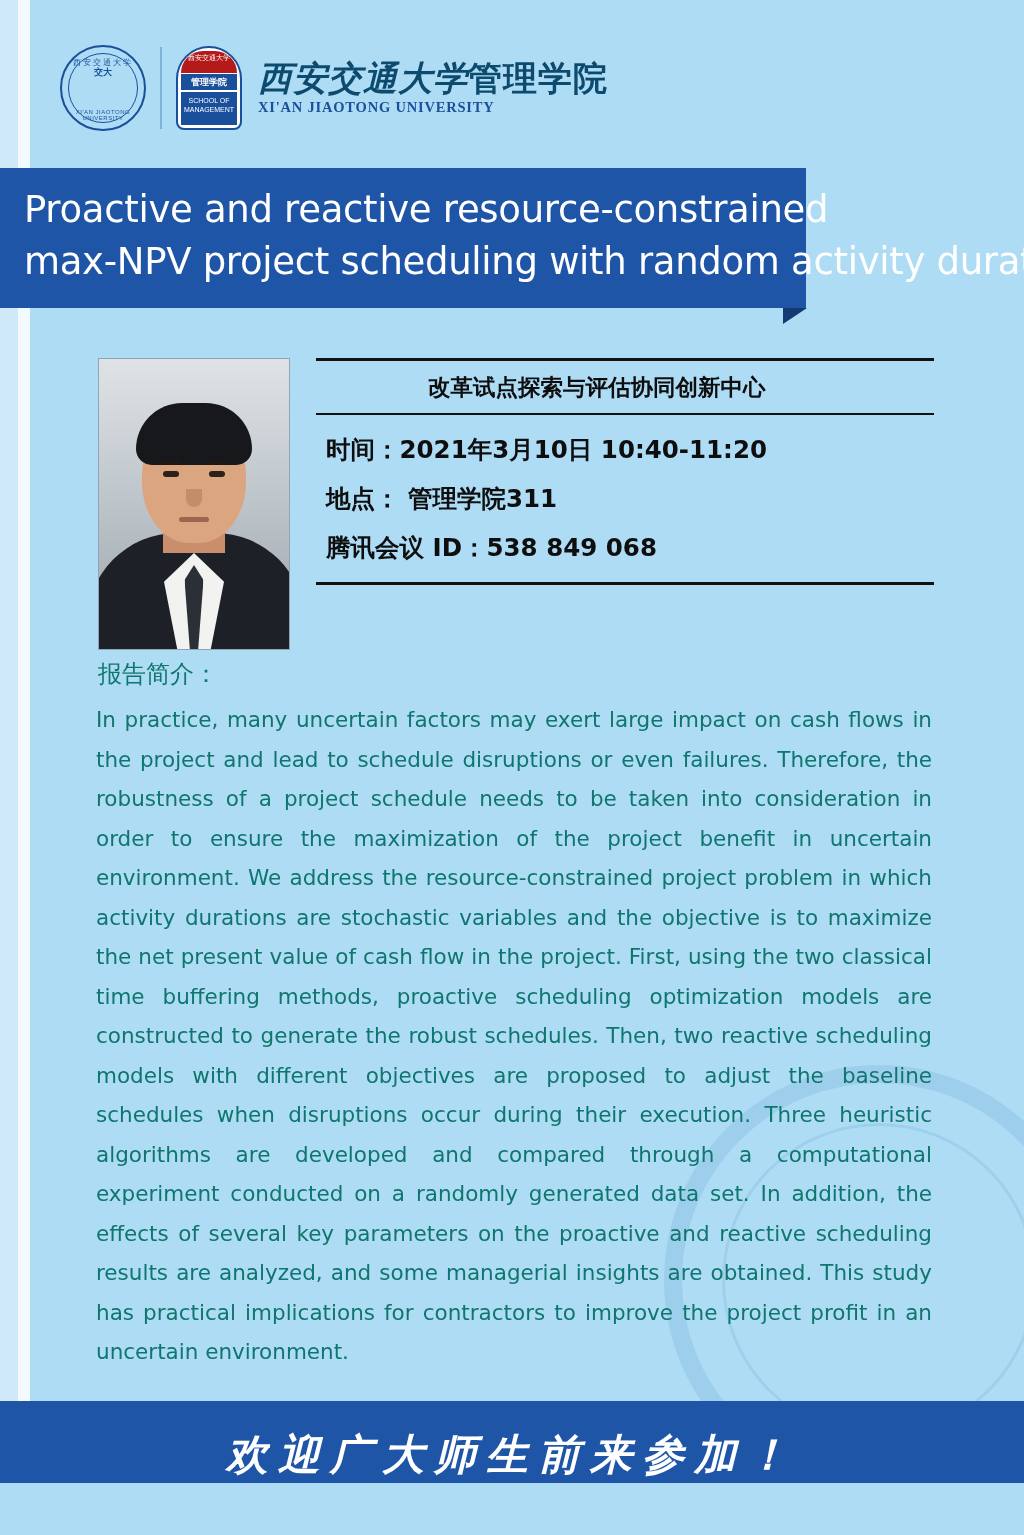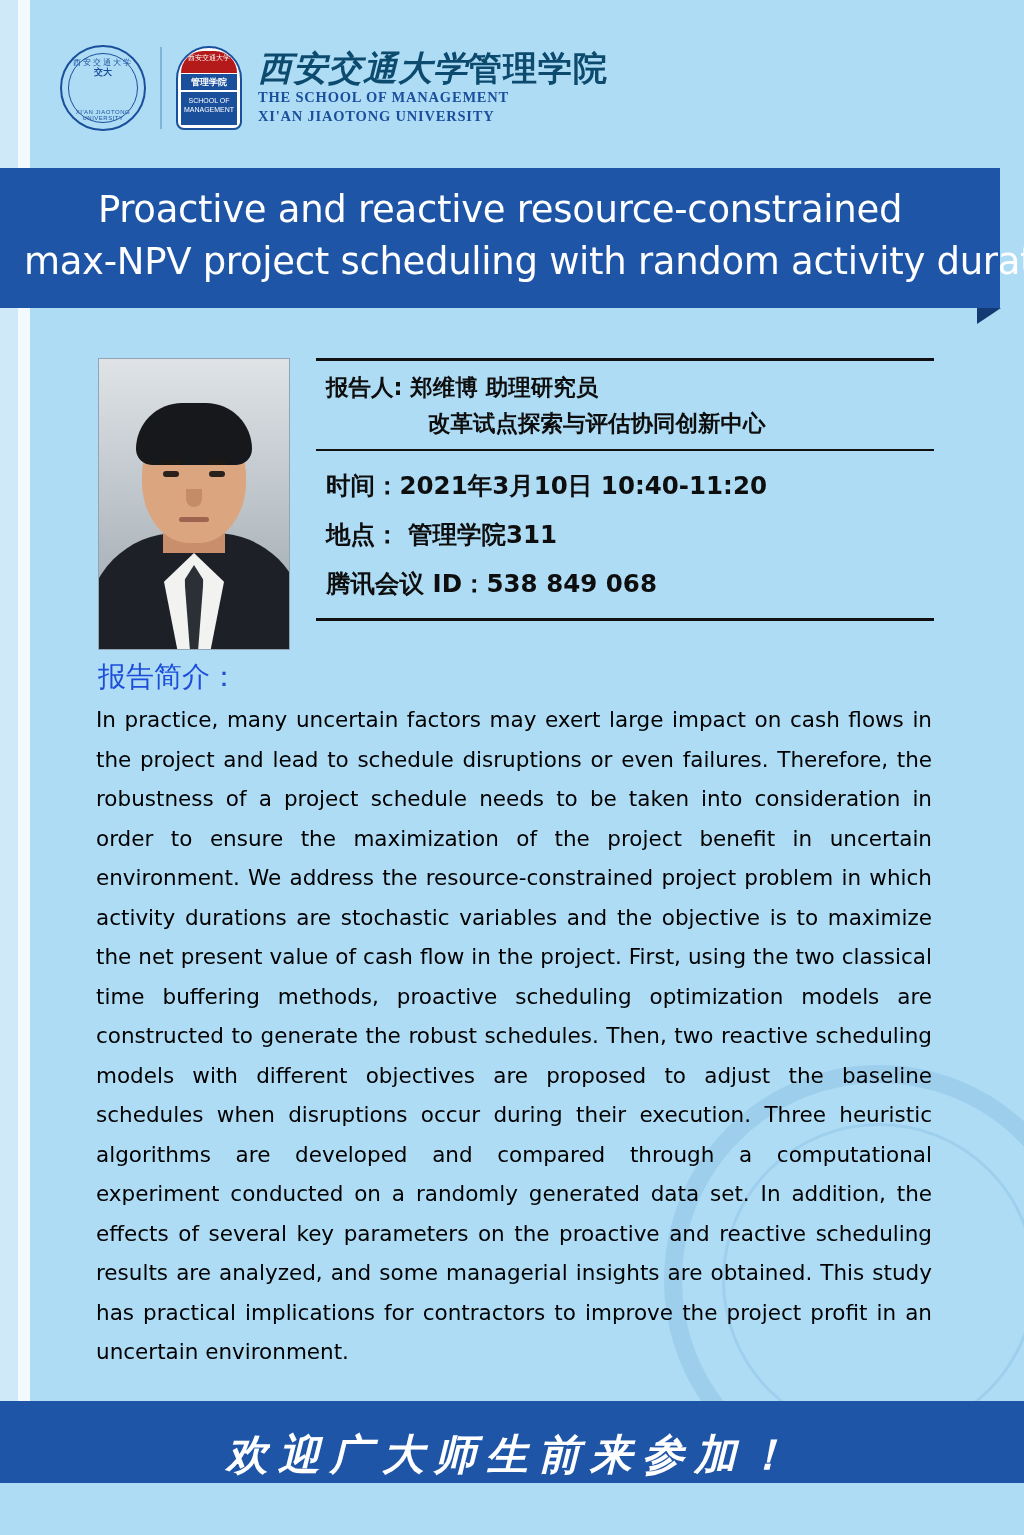--- a/index.html
+++ b/index.html
@@ -188,21 +188,21 @@
     letter-spacing: 0.8px;
     line-height: 19px;
     white-space: nowrap;
   }
 
   
   .title-banner {
     position: absolute;
     left: 0;
     top: 168px;
-    width: 1000px;
+    width: 806px;
     background: #1f55a6;
     color: #ffffff;
     padding: 16px 24px 20px 24px;
     box-sizing: border-box;
   }
   .title-banner:after {
     content: "";
     position: absolute;
     right: -1px;
     top: 100%;
@@ -374,32 +374,32 @@
     line-height: 49px;
     color: #0e0e0e;
   }
 
   
   .abs-label {
     position: absolute;
     left: 98px;
     top: 658px;
     font-family: "DejaVu Sans", sans-serif;
-    font-size: 28px;
-    color: #1d4ed8;
+    font-size: 24px;
+    color: #0f766e;
   }
   .abs-body {
     position: absolute;
     left: 96px;
     top: 700px;
     width: 836px;
     font-family: "DejaVu Sans", sans-serif;
     font-size: 21.5px;
     line-height: 39.5px;
-    color: #000000;
+    color: #0f766e;
     text-align: justify;
     text-justify: inter-word;
   }
 
   
   .footer {
     position: absolute;
     left: 0;
     bottom: 52px;
     width: 1024px;
@@ -442,21 +442,20 @@
       <div class="seal-arc-bottom">XI'AN JIAOTONG UNIVERSITY</div>
     </div>
     <div class="divider-v"></div>
     <div class="logo-badge">
       <div class="badge-top">西安交通大学</div>
       <div class="badge-mid">管理学院</div>
       <div class="badge-bottom">SCHOOL OF MANAGEMENT</div>
     </div>
     <div class="wordmark">
       <div class="wordmark-cn"><span class="script">西安交通大学</span><span>管理学院</span></div>
-      <div class="wordmark-en">THE SCHOOL OF MANAGEMENT</div>
       <div class="wordmark-en">XI'AN JIAOTONG UNIVERSITY</div>
     </div>
   </div>
 
   <div class="title-banner">
     <div class="title-line">Proactive and reactive resource-constrained</div>
     <div class="title-line">max-NPV project scheduling with random activity duration</div>
   </div>
 
   <div class="speaker-area">
@@ -471,21 +470,20 @@
       <div class="p-brow-l"></div>
       <div class="p-brow-r"></div>
       <div class="p-eye-l"></div>
       <div class="p-eye-r"></div>
       <div class="p-nose"></div>
       <div class="p-mouth"></div>
     </div>
     <div class="info">
       <div class="rule"></div>
       <div class="info-speaker">
-        <span>报告人:  郑维博  助理研究员</span>
         <span class="indent">改革试点探索与评估协同创新中心</span>
       </div>
       <div class="rule rule-thin"></div>
       <div class="info-details">
         <div>时间：2021年3月10日  10:40-11:20</div>
         <div>地点： 管理学院311</div>
         <div>腾讯会议 ID：538 849 068</div>
       </div>
       <div class="rule"></div>
     </div>

